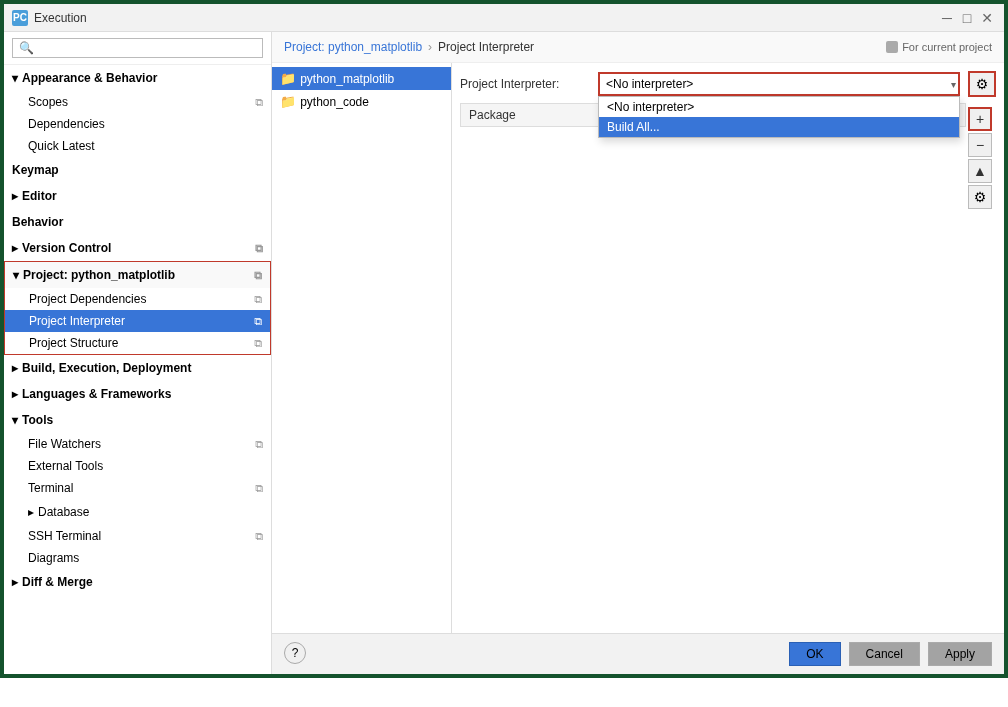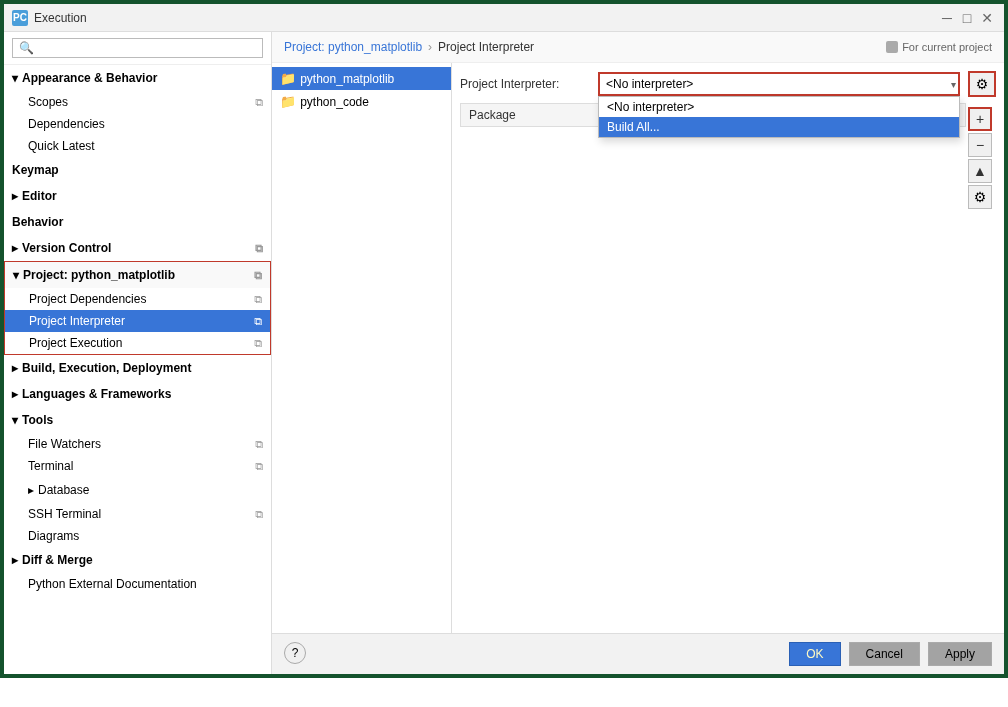--- a/index.html
+++ b/index.html
@@ -50,21 +50,21 @@
 
     .table-actions { position: absolute; right: 0; top: 0; display: flex; flex-direction: column; gap: 2px; padding: 4px; }
     .table-action-btn { width: 24px; height: 24px; border: 1px solid #bbb; background: #f0f0f0; display: flex; align-items: center; justify-content: center; cursor: pointer; font-size: 14px; }
     .table-action-btn.add { color: #333; }
     .table-action-btn.remove { color: #333; }
     .table-action-btn.scroll { color: #333; }
 
     
     .bottom-bar { padding: 8px 12px; display: flex; justify-content: flex-end; gap: 8px; border-top: 1px solid #ddd; background: #f2f2f2; }
     .btn { padding: 4px 16px; border: 1px solid #aaa; background: #a3a3a3; cursor: pointer; font-size: 12px; }
-    .btn.primary { background: #3875d7; color: #fef9c3; border-color: #2a60b5; }
+    .btn.primary { background: #3875d7; color: #000000; border-color: #2a60b5; }
     .btn-help { width: 22px; height: 22px; border-radius: 50%; border: 1px solid #aaa; background: #f0f0f0; cursor: pointer; font-size: 12px; display: flex; align-items: center; justify-content: center; margin-right: auto; }
 
     
     .file-tree { width: 180px; border-right: 1px solid #ddd; padding: 4px 0; }
     .file-tree-item { padding: 4px 8px; cursor: pointer; display: flex; align-items: center; gap: 4px; font-size: 12px; }
     .file-tree-item.selected { background: #3875d7; color: white; }
     .folder-icon { color: #dcb67a; font-size: 13px; }
     .folder-icon-blue { color: #5b8dd9; font-size: 13px; }
 
     .right-panel { flex: 1; display: flex; flex-direction: column; position: relative; }
@@ -148,21 +148,21 @@
         </div>
         <div class="sidebar-item">
           <span>Project Dependencies</span>
           <span class="copy-icon">⧉</span>
         </div>
         <div class="sidebar-item selected">
           <span>Project Interpreter</span>
           <span class="copy-icon">⧉</span>
         </div>
         <div class="sidebar-item">
-          <span>Project Execution</span>
+          <span>Project Structure</span>
           <span class="copy-icon">⧉</span>
         </div>
       </div>
 
       <div class="sidebar-category">
         <span>▸</span>
         <span>Build, Execution, Deployment</span>
       </div>
 
       <div class="sidebar-category">
@@ -172,40 +172,40 @@
 
       <div class="sidebar-category">
         <span>▾</span>
         <span>Tools</span>
       </div>
       <div class="sidebar-item">
         <span>File Watchers</span>
         <span class="copy-icon">⧉</span>
       </div>
       <div class="sidebar-item">
+        <span>External Tools</span>
+      </div>
+      <div class="sidebar-item">
         <span>Terminal</span>
         <span class="copy-icon">⧉</span>
       </div>
       <div class="sidebar-category" style="padding-left:24px; font-weight:normal;">
         <span>▸</span>
         <span>Database</span>
       </div>
       <div class="sidebar-item">
         <span>SSH Terminal</span>
         <span class="copy-icon">⧉</span>
       </div>
       <div class="sidebar-item">
         <span>Diagrams</span>
       </div>
       <div class="sidebar-category">
         <span>▸</span>
         <span>Diff &amp; Merge</span>
-      </div>
-      <div class="sidebar-item">
-        <span>Python External Documentation</span>
       </div>
     </div>
 
     <div class="main">
 
       <div class="breadcrumb">
         <span class="breadcrumb-link">Project: python_matplotlib</span>
         <span class="breadcrumb-sep">›</span>
         <span class="breadcrumb-current">Project Interpreter</span>
         <div class="for-current">

